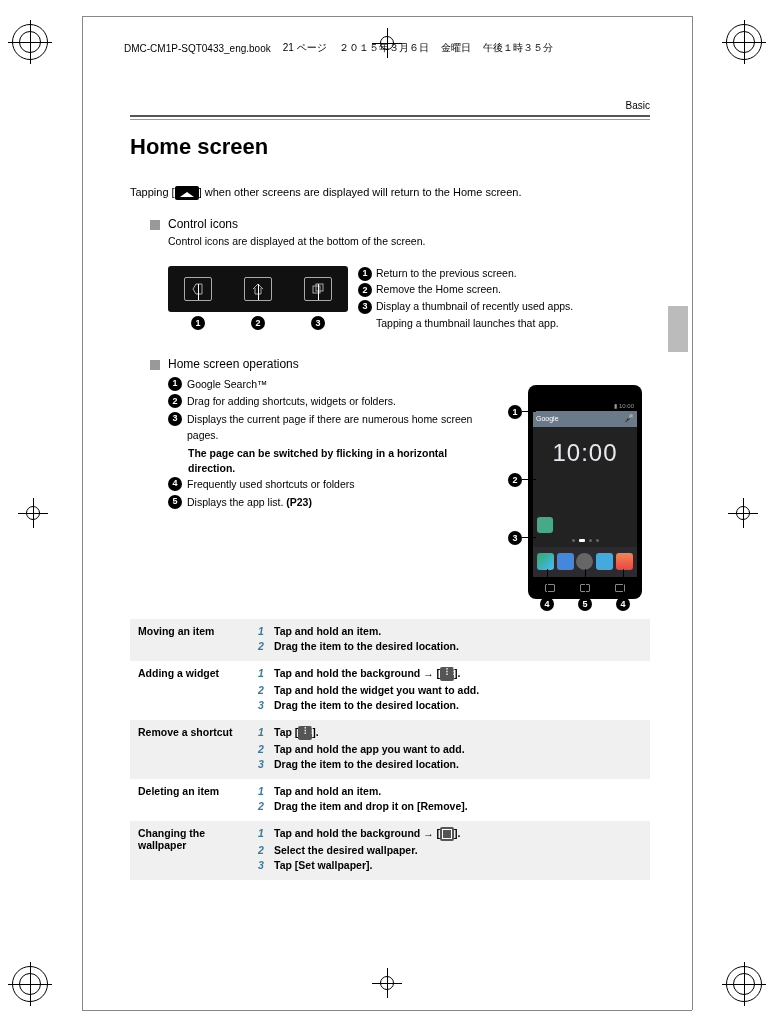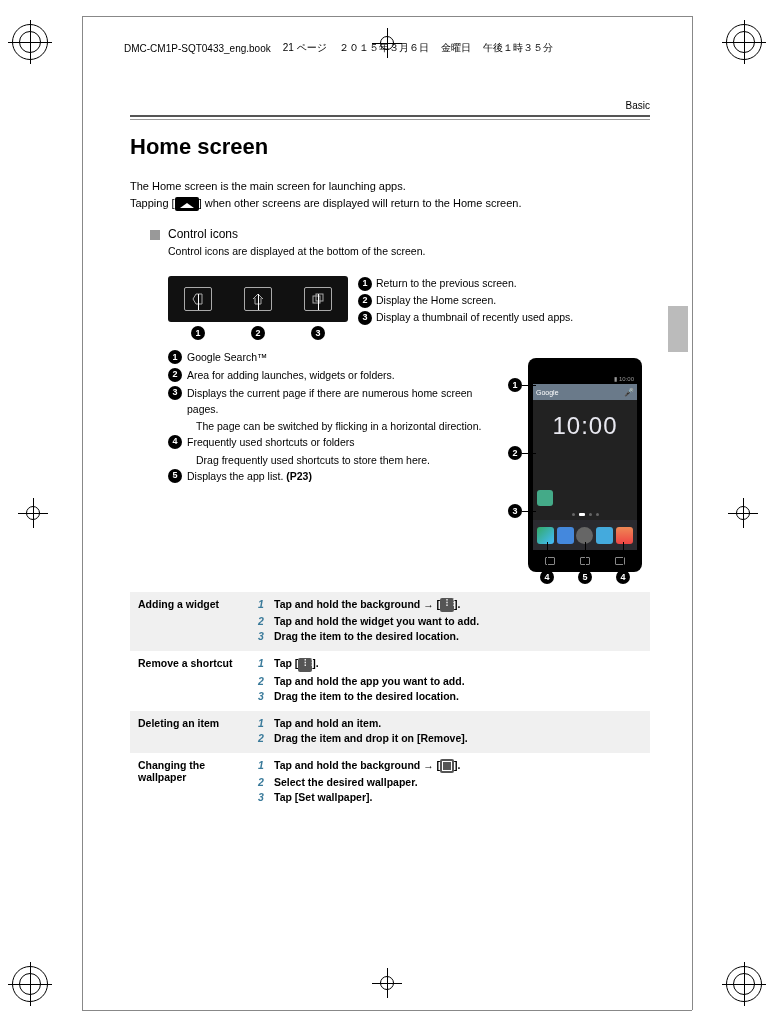--- a/index.html
+++ b/index.html
@@ -33,21 +33,21 @@
   
   
   .header-strip { position: absolute; top: 38px; left: 84px; width: 606px; height: 20px; font-size: 10px; display: flex; align-items: center; gap: 12px; padding-left: 40px; z-index: 2; }
   
   
   .page { position: absolute; top: 100px; left: 130px; width: 520px; }
   .section-header { text-align: right; font-size: 10px; padding-bottom: 4px; }
   .hr-thick { height: 2px; background: #555; margin-bottom: 2px; }
   .hr-thin { height: 1px; background: #999; margin-bottom: 14px; }
   
-  h1 { font-size: 22px; font-weight: bold; margin-bottom: 18px; }
+  h1 { font-size: 22px; font-weight: bold; margin-bottom: 24px; }
   .intro { font-size: 11px; line-height: 1.5; margin-bottom: 16px; }
   .home-icon { display: inline-block; width: 24px; height: 14px; background: #000; border-radius: 2px; vertical-align: middle; color: #fff; font-size: 9px; text-align: center; line-height: 14px; position: relative; }
   .home-icon::before { content:''; position:absolute; left:5px; top:6px; width:0; height:0; border-left:7px solid transparent; border-right:7px solid transparent; border-bottom:5px solid #fff; }
   
   .subsection { margin-left: 20px; margin-bottom: 14px; }
   .sub-marker { display: inline-block; width: 10px; height: 10px; background: #999; vertical-align: middle; margin-right: 8px; }
   .sub-title { font-size: 12px; font-weight: normal; }
   .sub-desc { font-size: 10.5px; margin-top: 4px; margin-left: 18px; margin-bottom: 19px; }
   
   
@@ -59,21 +59,21 @@
   .nav-nums { position: absolute; bottom: -18px; left: 0; width: 100%; display: flex; justify-content: space-around; }
   .nav-line { position:absolute; width:1px; background:#fff; height:16px; bottom:0; }
   .ctrl-desc { font-size: 10.5px; line-height: 1.5; }
   .ctrl-desc div { display: flex; gap: 4px; align-items: flex-start; margin-bottom: 1px; }
   .ctrl-desc .callout-num { margin-top: 1px; }
   
   
   .ops-row { display: flex; gap: 12px; margin-left: 18px; align-items: flex-start; }
   .ops-list { flex: 1; font-size: 10.5px; line-height: 1.5; }
   .ops-list > div { display: flex; gap: 5px; align-items: flex-start; margin-bottom: 2px; }
-  .ops-list .indent { margin-left: 28px; display: block; }
+  .ops-list .indent { margin-left: 20px; display: block; font-weight: bold; }
   
   
   .phone-wrap { position: relative; width: 150px; padding-top: 8px; }
   .phone { width: 114px; height: 214px; background: #000; border-radius: 8px; margin-left: 28px; padding: 16px 5px 22px 5px; position: relative; }
   .phone-screen { width: 100%; height: 100%; background: #222; position: relative; overflow: hidden; }
   .status-bar { height: 10px; background: #000; color: #999; font-size: 6px; text-align: right; padding-right: 3px; line-height: 10px; }
   .search-bar { height: 16px; background: #6a7a8a; display:flex; align-items:center; padding:0 3px; }
   .search-bar .g { color:#fff; font-size:7px; }
   .time-display { color: #e8e8f0; font-size: 24px; font-weight: 200; text-align: center; padding-top: 12px; letter-spacing: 1px; font-family: 'Helvetica Neue', sans-serif; }
   .dock-area { position: absolute; bottom: 0; width: 100%; }
@@ -158,21 +158,20 @@
 
 <div class="page">
   <div class="side-tab"></div>
   <div class="section-header">Basic</div>
   <div class="hr-thick"></div>
   <div class="hr-thin"></div>
 
   <h1>Home screen</h1>
 
   <div class="intro">
-    <div>The Home screen is the main screen for launching apps.</div>
     <div>
       <span>Tapping [</span><span class="home-icon"></span><span>] when other screens are displayed will return to the Home screen.</span>
     </div>
   </div>
 
   <div class="subsection">
     <div><span class="sub-marker"></span><span class="sub-title">Control icons</span></div>
     <div class="sub-desc">Control icons are displayed at the bottom of the screen.</div>
     <div class="ctrl-row">
       <div class="nav-bar">
@@ -201,51 +200,55 @@
           <span class="callout-num">3</span>
         </div>
       </div>
       <div class="ctrl-desc">
         <div>
             <span class="callout-num">1</span>
             <span>Return to the previous screen.</span>
           </div>
         <div>
             <span class="callout-num">2</span>
-            <span>Display the Home screen.</span>
+            <span>Remove the Home screen.</span>
           </div>
         <div>
             <span class="callout-num">3</span>
             <span>Display a thumbnail of recently used apps.</span>
           </div>
+        <div>
+            <span style="width:14px;flex-shrink:0"></span>
+            <span>Tapping a thumbnail launches that app.</span>
+          </div>
       </div>
     </div>
   </div>
 
   <div class="subsection" style="margin-top:24px">
+    <div><span class="sub-marker"></span><span class="sub-title">Home screen operations</span></div>
     <div class="ops-row" style="margin-top:6px">
       <div class="ops-list">
         <div>
             <span class="callout-num">1</span>
             <span>Google Search™</span>
           </div>
         <div>
             <span class="callout-num">2</span>
-            <span>Area for adding launches, widgets or folders.</span>
+            <span>Drag for adding shortcuts, widgets or folders.</span>
           </div>
         <div>
             <span class="callout-num">3</span>
             <span>Displays the current page if there are numerous home screen pages.</span>
           </div>
         <span class="indent">The page can be switched by flicking in a horizontal direction.</span>
         <div>
             <span class="callout-num">4</span>
             <span>Frequently used shortcuts or folders</span>
           </div>
-        <span class="indent">Drag frequently used shortcuts to store them here.</span>
         <div>
             <span class="callout-num">5</span>
             <span><span>Displays the app list.</span> <b>(P23)</b></span>
           </div>
       </div>
       <div class="phone-wrap">
         <div class="phone">
           <div class="phone-screen">
             <div class="status-bar">▮ <span>10:00</span></div>
             <div class="search-bar">
@@ -303,20 +306,27 @@
         <div style="position:absolute;top:192px;left:47px;width:1px;height:28px;background:#000"></div>
         <div style="position:absolute;top:192px;left:85px;width:1px;height:28px;background:#000"></div>
         <div style="position:absolute;top:192px;left:123px;width:1px;height:28px;background:#000"></div>
       </div>
     </div>
   </div>
 
   <table class="ops-table">
     <tbody id="table-body">
         <tr>
+          <td class="row-label">Moving an item</td>
+          <td>
+            <div class="step-line"><span class="step-num">1</span><span>Tap and hold an item.</span></div>
+            <div class="step-line"><span class="step-num">2</span><span>Drag the item to the desired location.</span></div>
+          </td>
+        </tr>
+        <tr>
           <td class="row-label">Adding a widget</td>
           <td>
             <div class="step-line"><span class="step-num">1</span><span>Tap and hold the background → [<span class="small-icon grid"></span>].</span></div>
             <div class="step-line"><span class="step-num">2</span><span>Tap and hold the widget you want to add.</span></div>
             <div class="step-line"><span class="step-num">3</span><span>Drag the item to the desired location.</span></div>
           </td>
         </tr>
         <tr>
           <td class="row-label">Remove a shortcut</td>
           <td>

